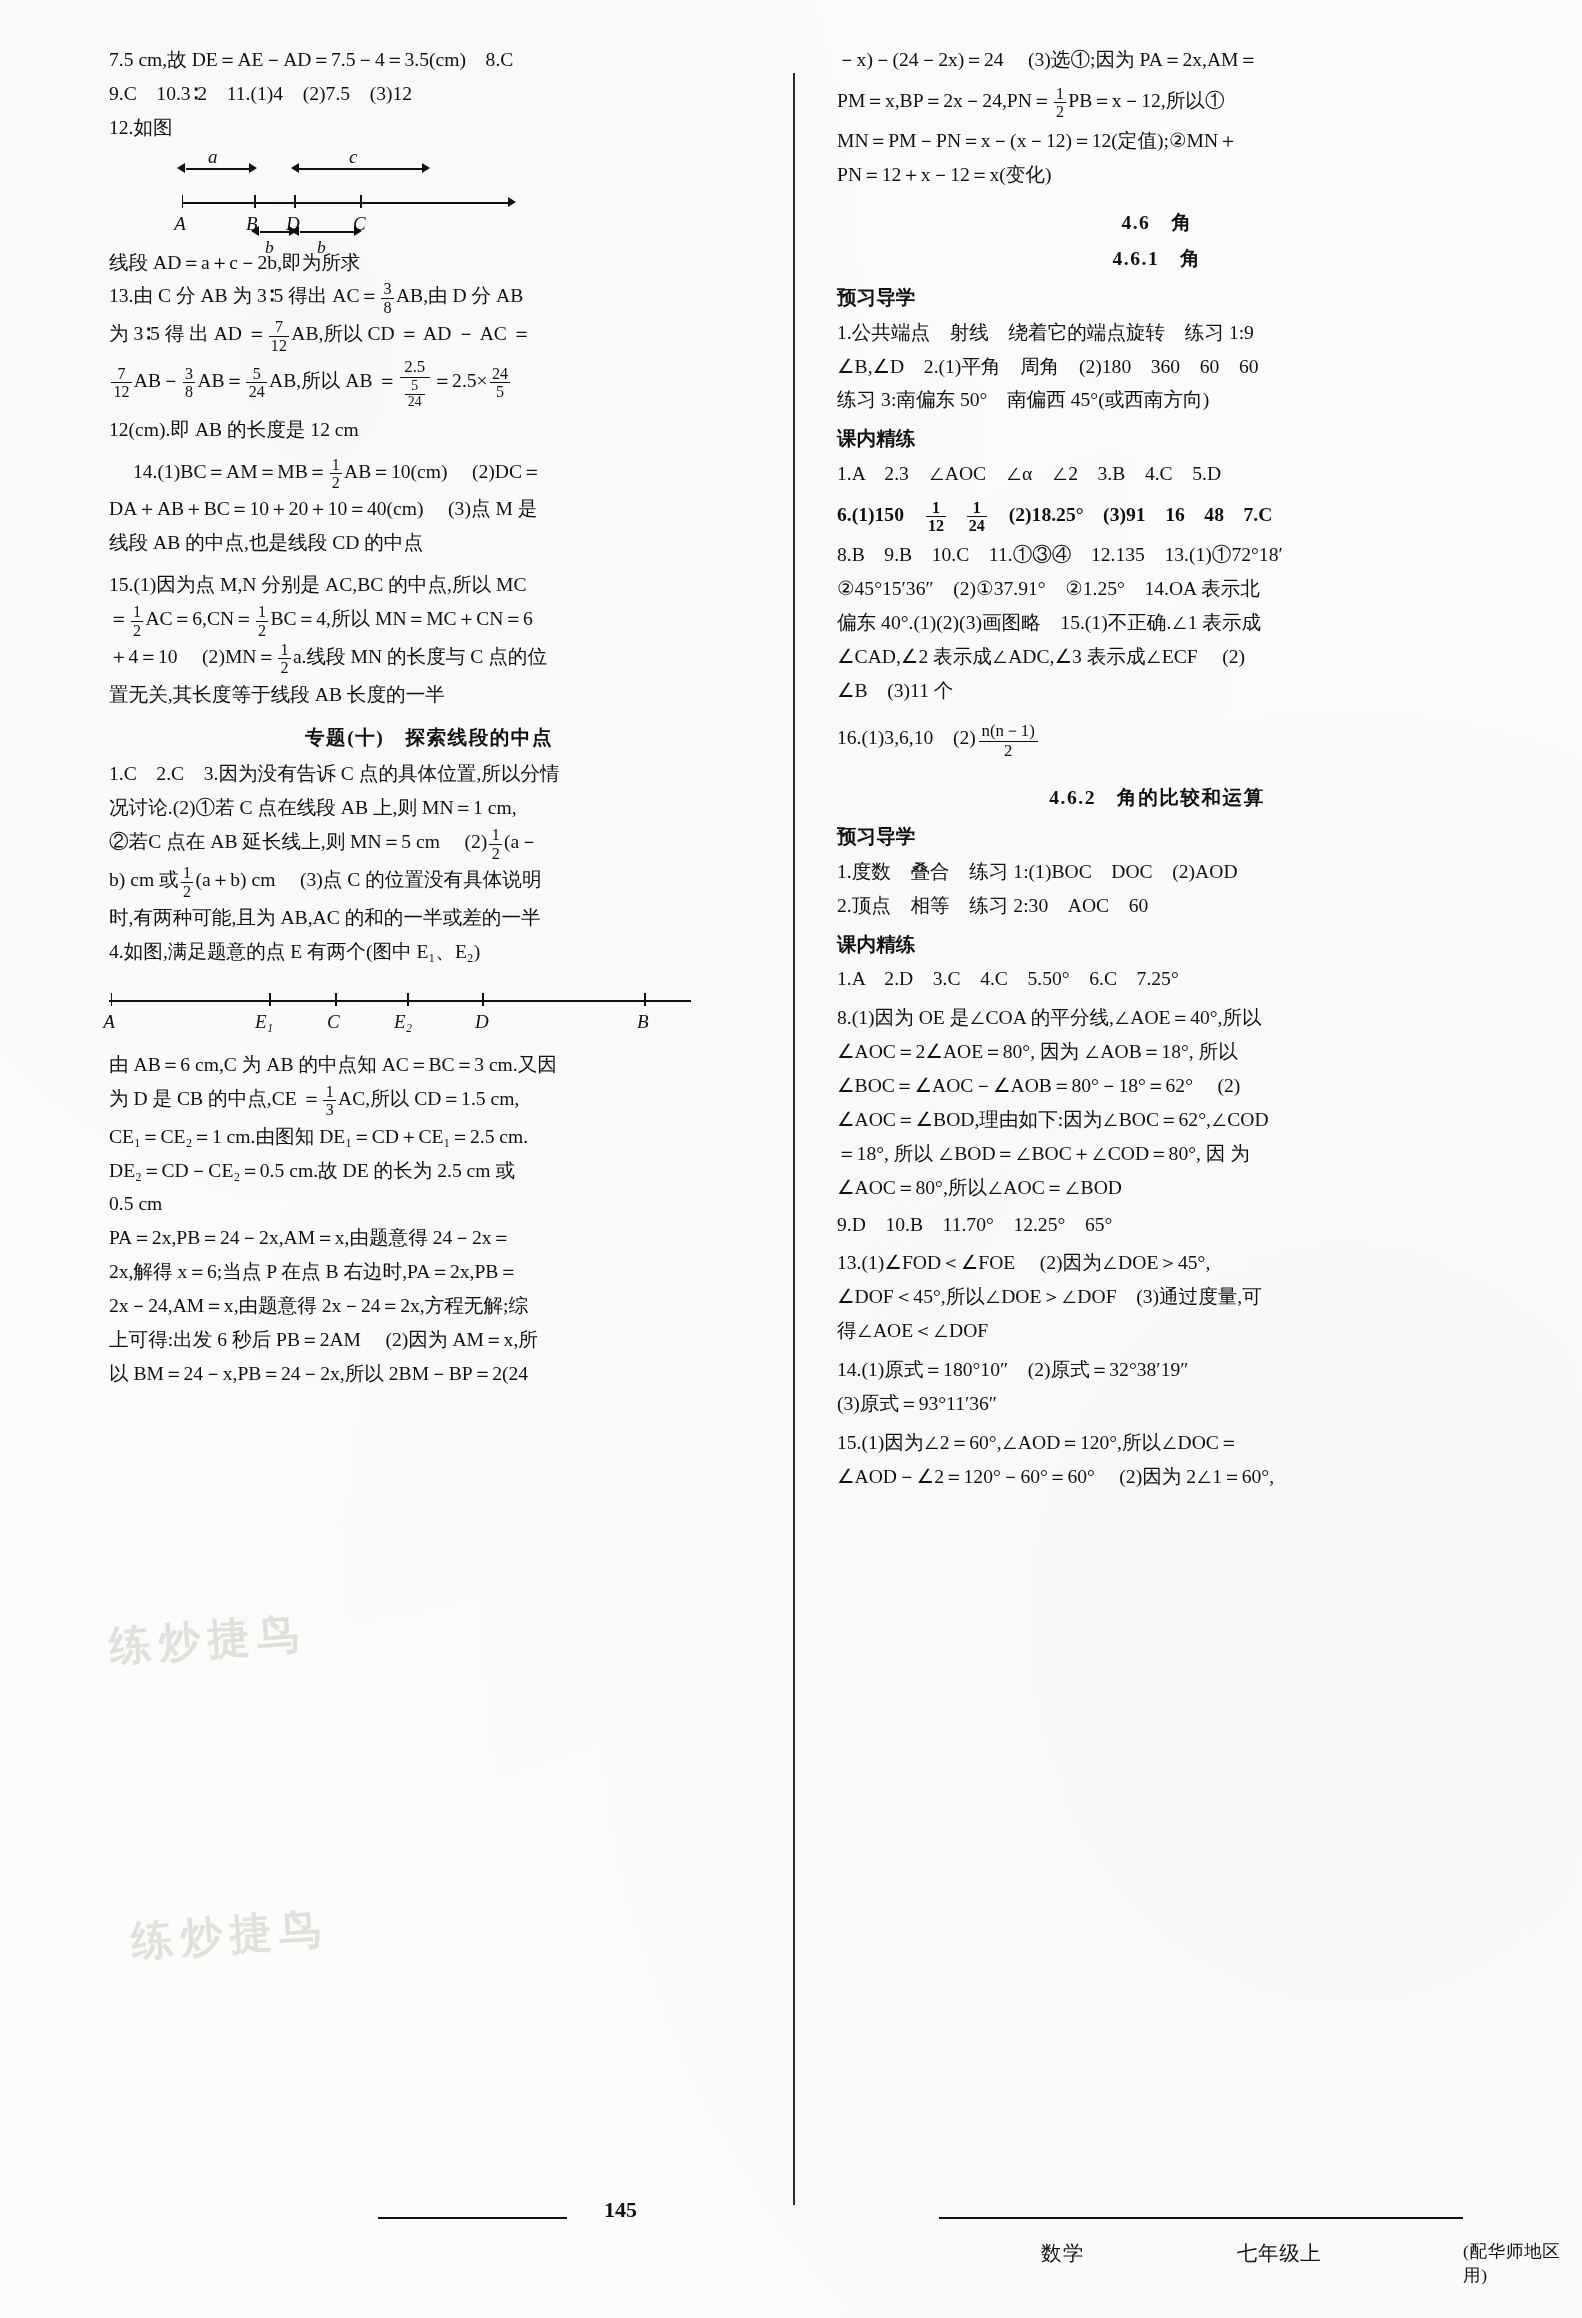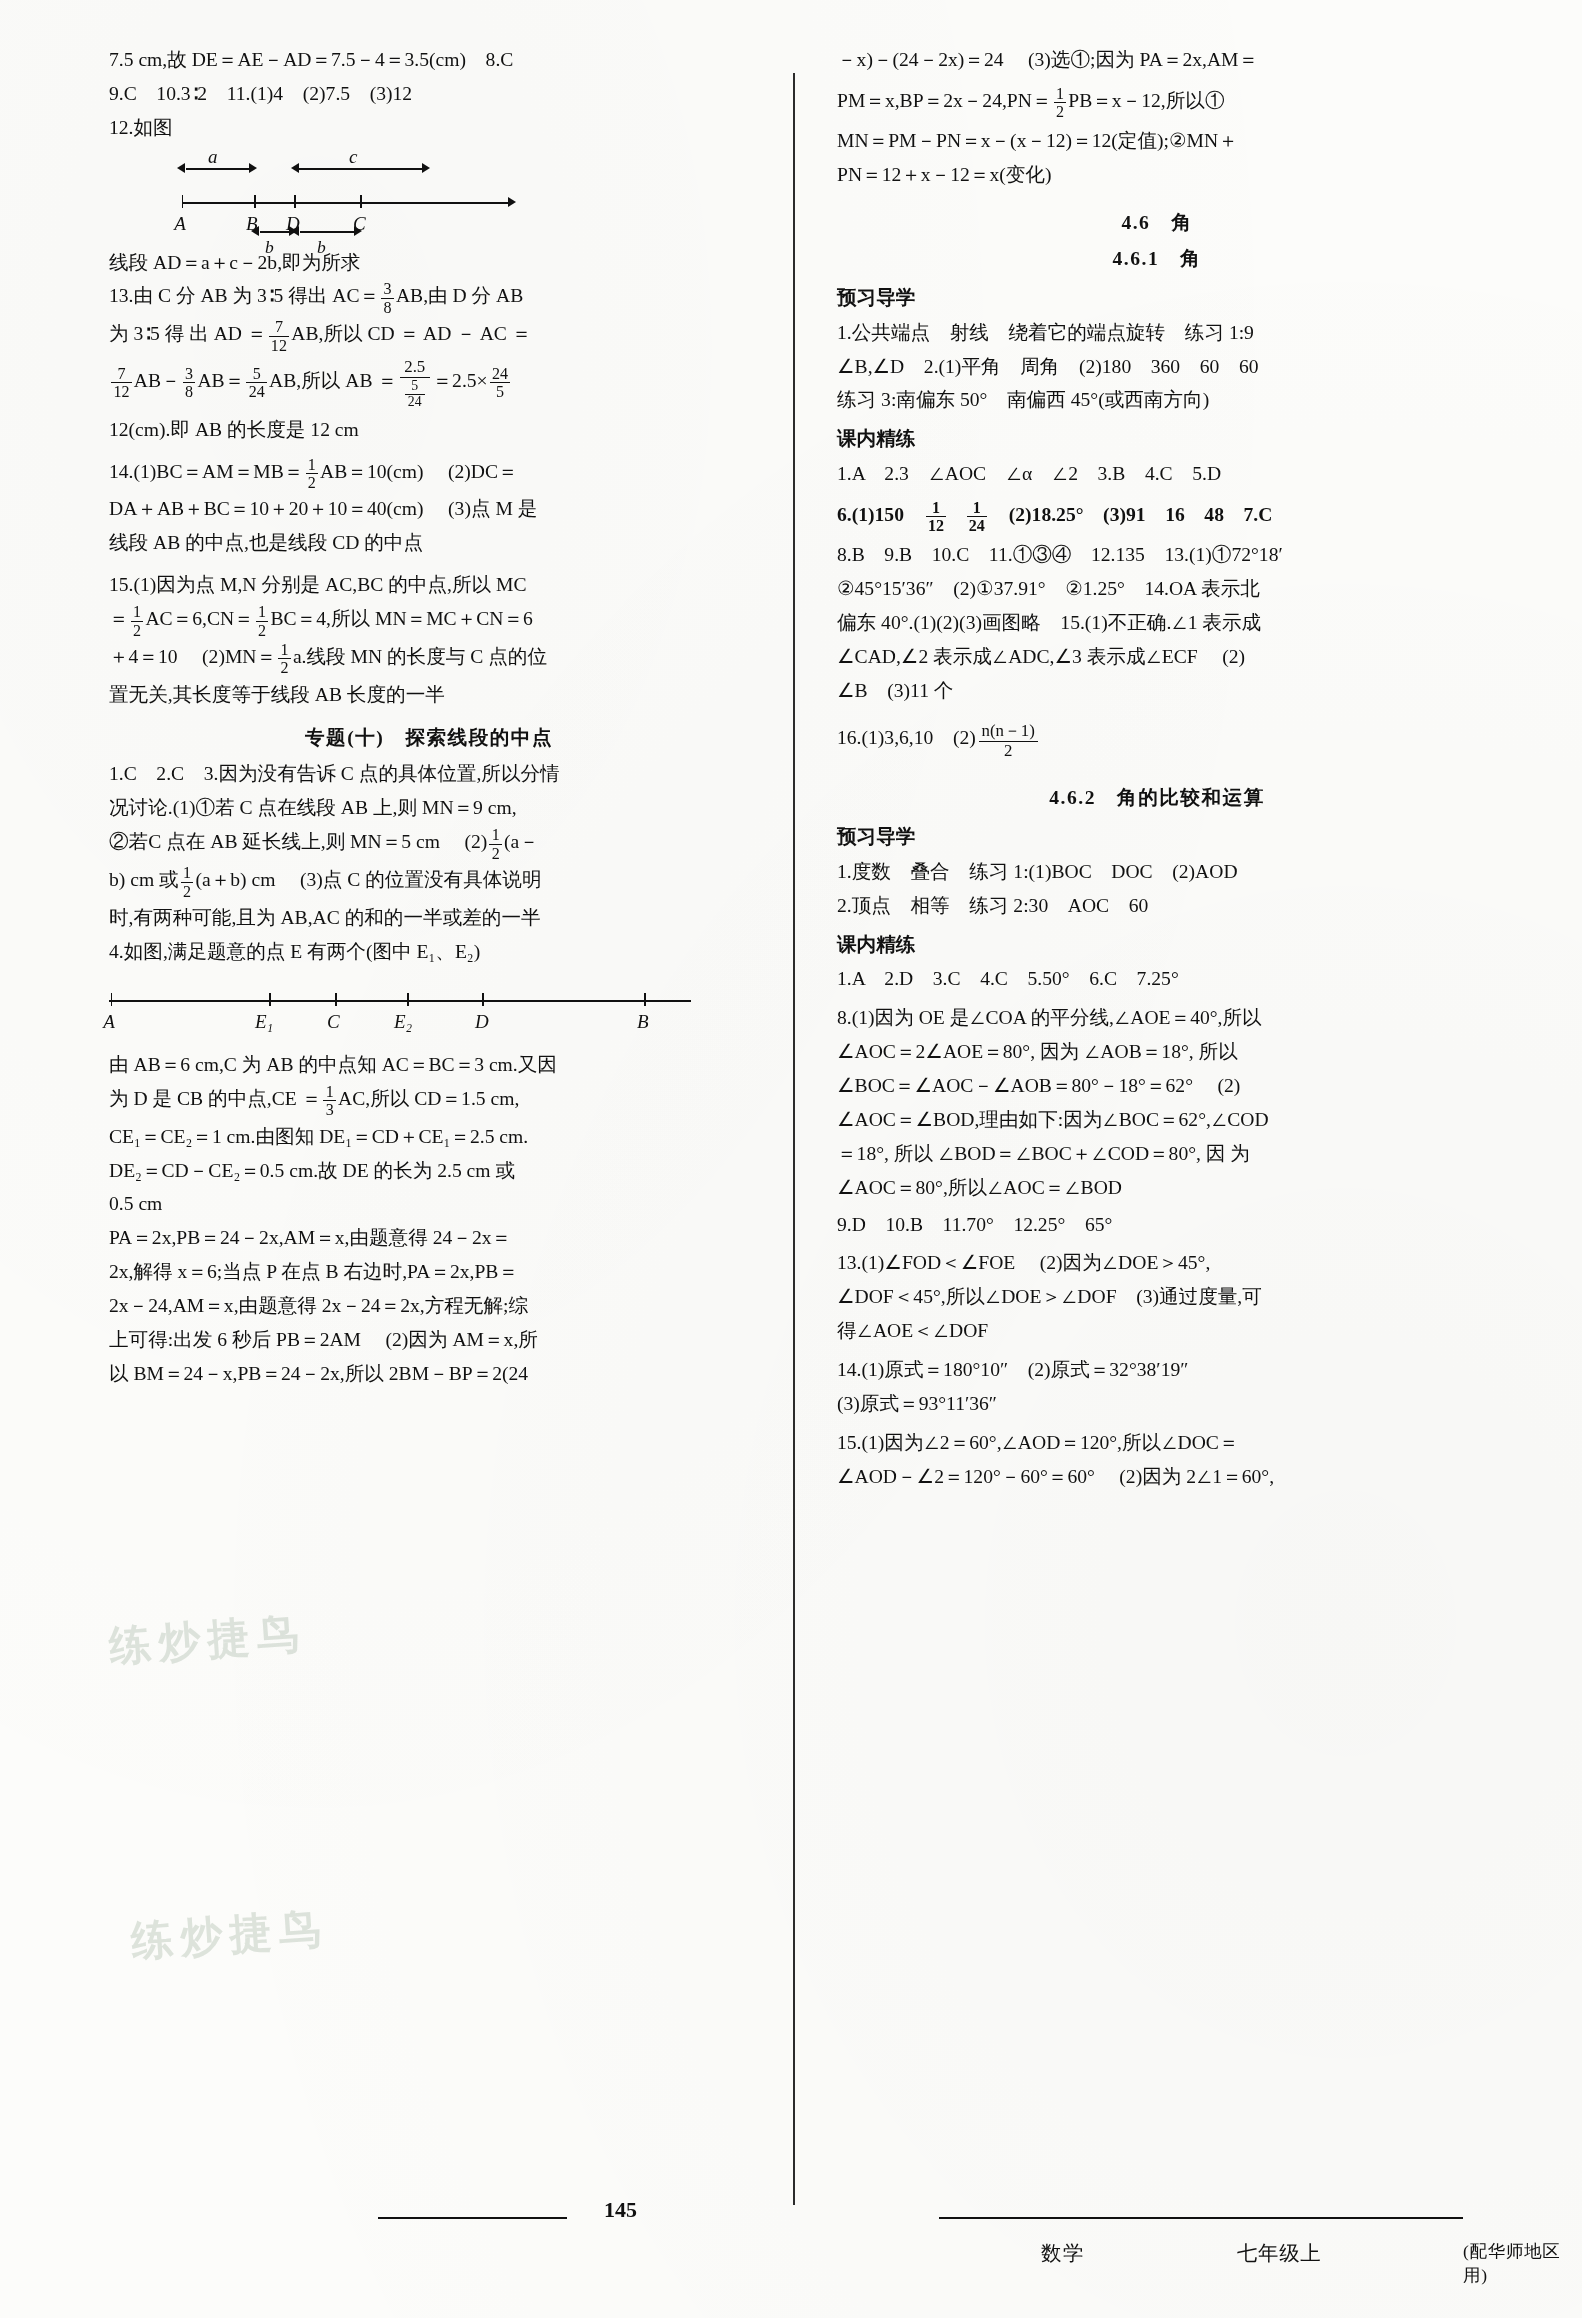--- a/index.html
+++ b/index.html
@@ -228,39 +228,39 @@
         <span>13.由 C 分 AB 为 3∶5 得出 AC＝</span><span class="frac"><span class="n">3</span><span class="d">8</span></span><span>AB,由 D 分 AB</span>
       </p>
       <p class="ln">
         <span>为 3∶5 得 出 AD ＝</span><span class="frac"><span class="n">7</span><span class="d">12</span></span><span>AB,所以 CD ＝ AD － AC ＝</span>
       </p>
       <p class="ln" style="line-height:2.6;">
         <span class="frac"><span class="n">7</span><span class="d">12</span></span><span>AB－</span><span class="frac"><span class="n">3</span><span class="d">8</span></span><span>AB＝</span><span class="frac"><span class="n">5</span><span class="d">24</span></span><span>AB,所以 AB ＝</span><span class="bigfrac"><span class="n">2.5</span><span class="d"><span class="frac" style="vertical-align:-0.5em;margin:1.5px 2.2px;"><span class="n">5</span><span class="d">24</span></span></span></span><span>＝2.5×</span><span class="frac"><span class="n">24</span><span class="d">5</span></span>
       </p>
       <p class="ln">12(cm).即 AB 的长度是 12 cm</p>
 
-      <p class="ln" style="margin-top:10.2px;">
+      <p class="ln" style="margin-top:10.2px;margin-left:24px;">
         <span>14.(1)BC＝AM＝MB＝</span><span class="frac"><span class="n">1</span><span class="d">2</span></span><span>AB＝10(cm)　 (2)DC＝</span>
       </p>
       <p class="ln">DA＋AB＋BC＝10＋20＋10＝40(cm)　 (3)点 M 是</p>
       <p class="ln">线段 AB 的中点,也是线段 CD 的中点</p>
 
       <p class="ln" style="margin-top:10.2px;">15.(1)因为点 M,N 分别是 AC,BC 的中点,所以 MC</p>
       <p class="ln">
         <span>＝</span><span class="frac"><span class="n">1</span><span class="d">2</span></span><span>AC＝6,CN＝</span><span class="frac"><span class="n">1</span><span class="d">2</span></span><span>BC＝4,所以 MN＝MC＋CN＝6</span>
       </p>
       <p class="ln">
         <span>＋4＝10　 (2)MN＝</span><span class="frac"><span class="n">1</span><span class="d">2</span></span><span>a.线段 MN 的长度与 C 点的位</span>
       </p>
       <p class="ln">置无关,其长度等于线段 AB 长度的一半</p>
 
       <p class="heading-center">专题(十)　探索线段的中点</p>
 
       <p class="ln">1.C　2.C　3.因为没有告诉 C 点的具体位置,所以分情</p>
-      <p class="ln">况讨论.(1)①若 C 点在线段 AB 上,则 MN＝9 cm,</p>
+      <p class="ln">况讨论.(2)①若 C 点在线段 AB 上,则 MN＝1 cm,</p>
       <p class="ln">
         <span>②若C 点在 AB 延长线上,则 MN＝5 cm　 (2)</span><span class="frac"><span class="n">1</span><span class="d">2</span></span><span>(a－</span>
       </p>
       <p class="ln">
         <span>b) cm 或</span><span class="frac"><span class="n">1</span><span class="d">2</span></span><span>(a＋b) cm　 (3)点 C 的位置没有具体说明</span>
       </p>
       <p class="ln">时,有两种可能,且为 AB,AC 的和的一半或差的一半</p>
       <p class="ln">4.如图,满足题意的点 E 有两个(图中 E₁、E₂)</p>
 
       <div class="figure">

